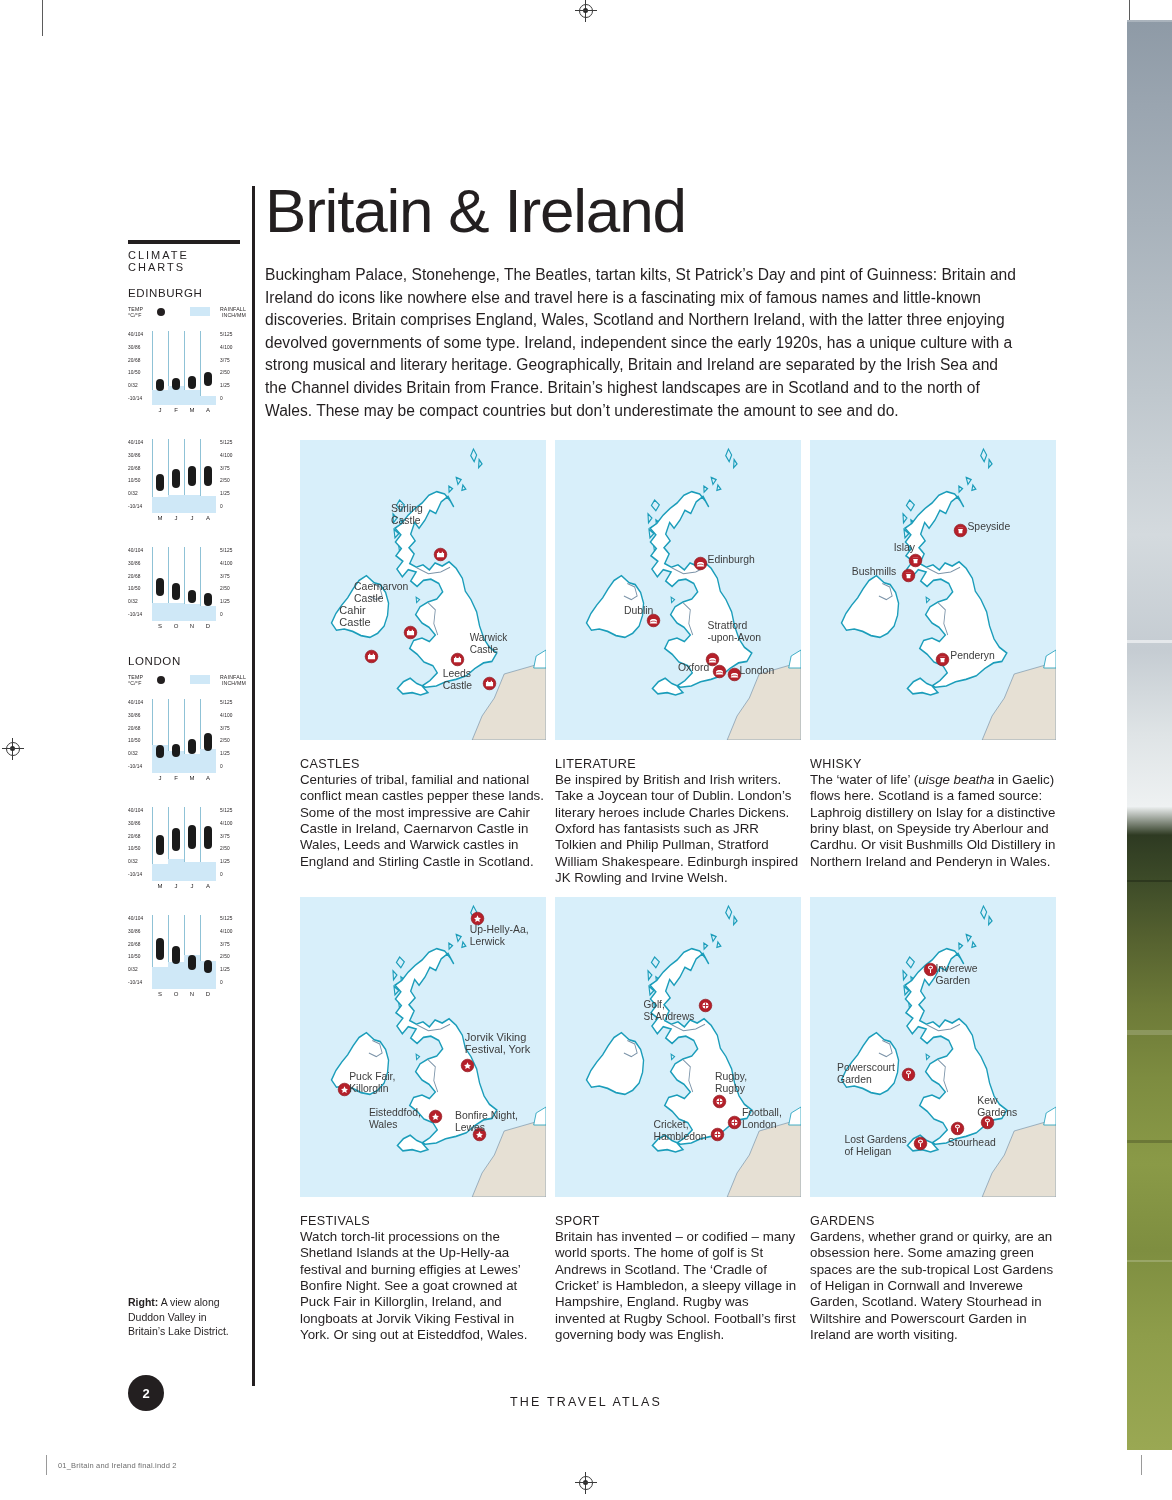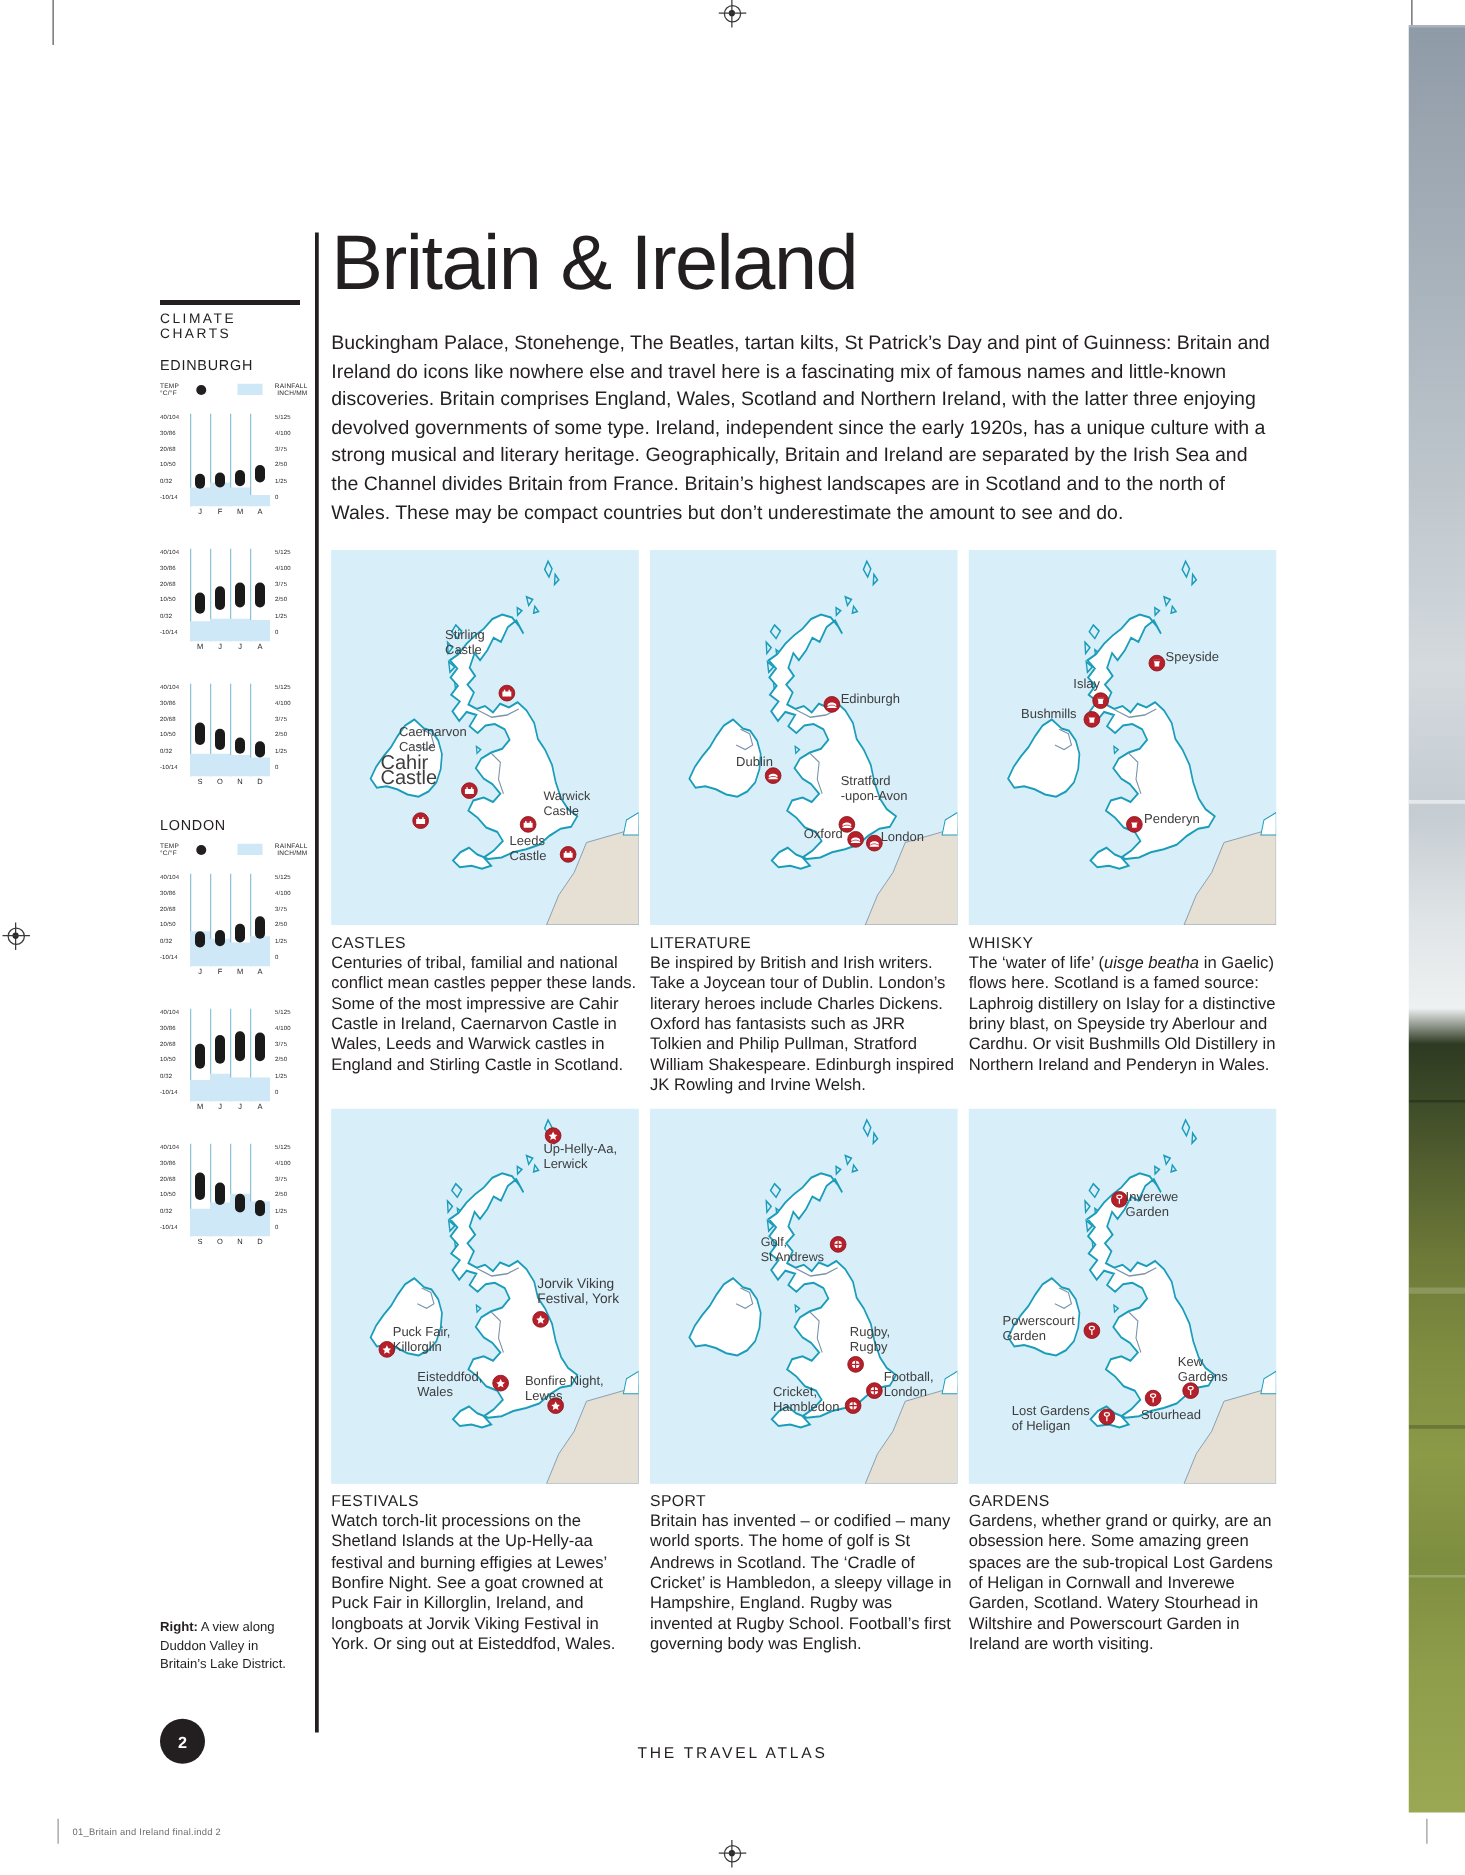--- a/index.html
+++ b/index.html
@@ -66,24 +66,24 @@
   .folio{position:absolute;left:128px;top:1375px;width:36px;height:36px;border-radius:50%;background:#231f20;color:#fff;font-size:13px;font-weight:700;display:flex;align-items:center;justify-content:center;}
 
   
   .main{position:absolute;left:265px;top:180px;width:756px;}
   h1.title{
     font-size:62px;line-height:62px;font-weight:400;margin:0 0 22px 0;
     letter-spacing:-1.2px;color:#231f20;
   }
   .intro{font-size:15.6px;line-height:22.6px;color:#231f20;margin:0 0 18px 0;text-align:left;}
 
-  .grid{display:grid;grid-template-columns:246px 246px 246px;column-gap:9px;row-gap:0;}
+  .grid{display:grid;grid-template-columns:246px 246px 246px;column-gap:9px;row-gap:0;margin-left:35px;}
   .cell{width:246px;}
   .map{width:246px;height:300px;background:#d8effa;position:relative;overflow:hidden;}
-  .cap{padding-top:7px;height:140px;}
+  .cap{padding-top:17px;height:140px;}
   .cap h3{font-size:12.6px;font-weight:400;letter-spacing:.35px;margin:0 0 1px 0;color:#231f20;}
   .cap p{font-size:13.3px;line-height:16.3px;margin:0;color:#231f20;}
   .cap p i{font-style:italic;}
 
   .footer-title{position:absolute;left:0;right:0;top:1395px;text-align:center;font-size:12.5px;letter-spacing:2.2px;color:#231f20;}
 
   .slug{position:absolute;left:58px;top:1461px;font-size:7.5px;color:#6d6d6d;letter-spacing:.2px;}
   .slug-right{position:absolute;right:42px;top:1530px;font-size:7.5px;color:#6d6d6d;letter-spacing:.2px;}
   .slug-bar{position:absolute;left:46px;top:1455px;width:1px;height:20px;background:#9a9a9a;}
   .slug-bar2{position:absolute;right:30px;top:1455px;width:1px;height:20px;background:#9a9a9a;}
@@ -427,21 +427,21 @@
                 </g>
               </svg></div>
             <div style="position: absolute; left: 22%; top: 47%; font-size: 10.4px; line-height: 11.6px; color: rgb(61, 61, 61); white-space: pre;">Caernarvon
 Castle</div>
             <div style="position: absolute; left: 29%; top: 72%; width: 15px; height: 15px; margin: -7.5px 0px 0px -7.5px;"><svg width="15" height="15" viewBox="-7.5 -7.5 15 15">
                 <circle cx="0" cy="0" r="6.3" fill="#b5202a" stroke="#8e1820" stroke-width="0.7"></circle>
                 <g transform="scale(1.15)">
                   <path d="M-3.1,2.4 L-3.1,-1.2 L-2.1,-1.2 L-2.1,-2.3 L-1.1,-2.3 L-1.1,-1.2 L1.1,-1.2 L1.1,-2.3 L2.1,-2.3 L2.1,-1.2 L3.1,-1.2 L3.1,2.4 Z" fill="#fff"></path>
                 </g>
               </svg></div>
-            <div style="position: absolute; left: 16%; top: 55%; font-size: 16px; line-height: 11.6px; color: rgb(61, 61, 61); white-space: pre;">Cahir
+            <div style="position: absolute; left: 16%; top: 55%; font-size: 11px; line-height: 11.6px; color: rgb(61, 61, 61); white-space: pre;">Cahir
 Castle</div>
             <div style="position: absolute; left: 64%; top: 73%; width: 15px; height: 15px; margin: -7.5px 0px 0px -7.5px;"><svg width="15" height="15" viewBox="-7.5 -7.5 15 15">
                 <circle cx="0" cy="0" r="6.3" fill="#b5202a" stroke="#8e1820" stroke-width="0.7"></circle>
                 <g transform="scale(1.15)">
                   <path d="M-3.1,2.4 L-3.1,-1.2 L-2.1,-1.2 L-2.1,-2.3 L-1.1,-2.3 L-1.1,-1.2 L1.1,-1.2 L1.1,-2.3 L2.1,-2.3 L2.1,-1.2 L3.1,-1.2 L3.1,2.4 Z" fill="#fff"></path>
                 </g>
               </svg></div>
             <div style="position: absolute; left: 69%; top: 64%; font-size: 10px; line-height: 11.6px; color: rgb(61, 61, 61); white-space: pre;">Warwick
 Castle</div>
             <div style="position: absolute; left: 77%; top: 81%; width: 15px; height: 15px; margin: -7.5px 0px 0px -7.5px;"><svg width="15" height="15" viewBox="-7.5 -7.5 15 15">

